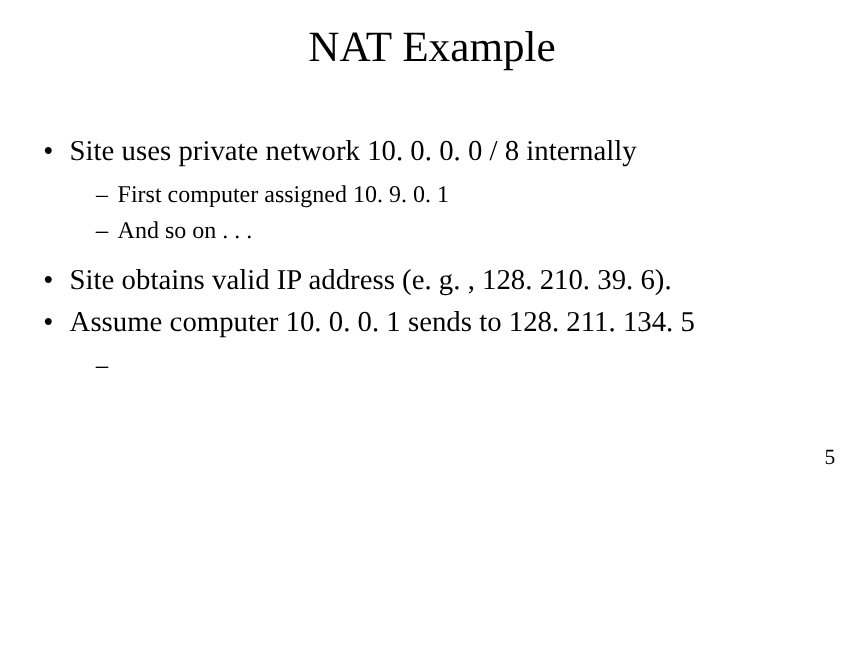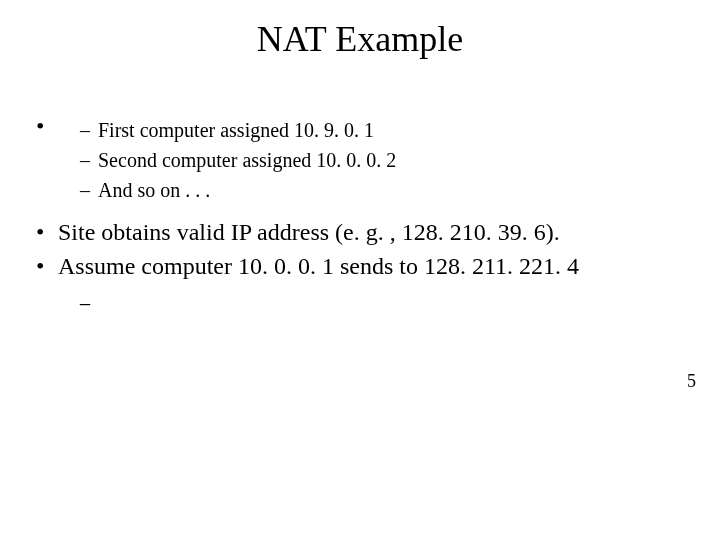--- a/index.html
+++ b/index.html
@@ -70,44 +70,44 @@
 <body>
 
 <div class="slide">
 
   <div class="title">NAT Example</div>
 
   <div class="content">
 
     <div class="lvl1">
       <span class="bullet">•</span>
+      <span>Site uses private network 10. 0. 0. 0 / 8 internally</span>
     </div>
     <div class="sub">
       <div class="lvl2">
         <span class="dash">–</span>
         <span>First computer assigned 10. 9. 0. 1</span>
       </div>
       <div class="lvl2">
         <span class="dash">–</span>
-        <span>Second computer assigned 10. 0. 0. 2</span>
       </div>
       <div class="lvl2">
         <span class="dash">–</span>
         <span>And so on . . .</span>
       </div>
     </div>
 
     <div class="lvl1">
       <span class="bullet">•</span>
       <span>Site obtains valid IP address (e. g. , 128. 210. 39. 6).</span>
     </div>
 
     <div class="lvl1">
       <span class="bullet">•</span>
-      <span>Assume computer 10. 0. 0. 1 sends to 128. 211. 221. 4</span>
+      <span>Assume computer 10. 0. 0. 1 sends to 128. 211. 134. 5</span>
     </div>
     <div class="sub">
       <div class="lvl2">
         <span class="dash">–</span>
       </div>
       <div class="lvl2">
         <span class="dash">–</span>
       </div>
     </div>
 

